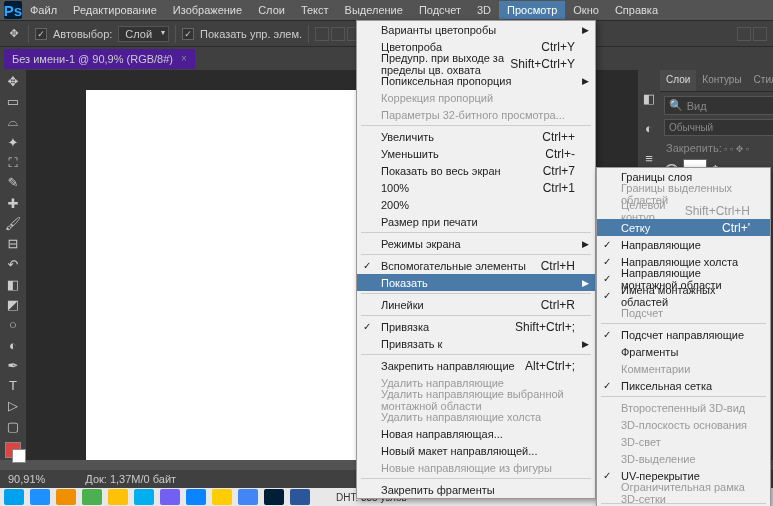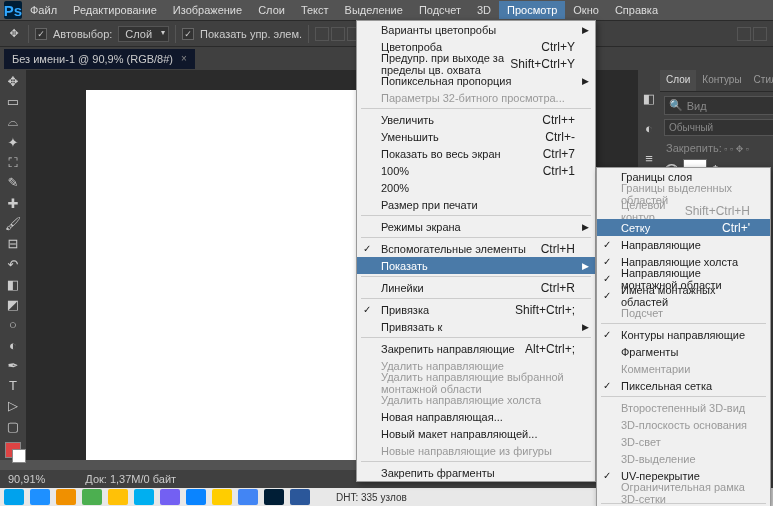--- a/index.html
+++ b/index.html
@@ -10,21 +10,21 @@
 .menu-item.active{background:#4a7aa8;color:#fff}
 .toolbar{background:#404040;height:26px;display:flex;align-items:center;padding:0 6px;color:#ccc;gap:6px;border-top:1px solid #2a2a2a}
 .tool-icon{width:16px;height:16px;display:flex;align-items:center;justify-content:center;color:#ccc}
 .checkbox{width:12px;height:12px;background:#333;border:1px solid #666;display:inline-flex;align-items:center;justify-content:center;color:#ccc;font-size:9px}
 .dropdown{background:#333;border:1px solid #555;padding:1px 16px 1px 6px;position:relative;color:#ccc}
 .dropdown::after{content:"▾";position:absolute;right:3px;font-size:8px}
 .vline{width:1px;height:18px;background:#555}
 .squares{display:flex;gap:2px}
 .sq{width:14px;height:14px;border:1px solid #555}
 .tabbar{background:#404040;height:24px;display:flex;align-items:center;padding-left:4px;color:#ccc;border-top:1px solid #2a2a2a}
-.doc-tab{background:#0f172a;padding:4px 8px;display:flex;align-items:center;gap:8px}
+.doc-tab{background:#4c1d95;padding:4px 8px;display:flex;align-items:center;gap:8px}
 .close-x{font-size:10px;color:#888}
 .workspace{position:relative;background:#2b2b2b;height:390px;display:flex}
 .left-tools{width:26px;background:#404040;display:flex;flex-direction:column;align-items:center;padding-top:2px;gap:1px;flex-shrink:0}
 .lt{width:22px;height:20px;display:flex;align-items:center;justify-content:center;color:#ccc;font-size:13px;cursor:pointer}
 .canvas-wrap{flex:1;display:flex;align-items:flex-start;justify-content:flex-start;padding:20px 0 0 60px}
 .canvas{width:280px;height:370px;background:#fff}
 .right-panels{width:135px;background:#404040;display:flex;flex-shrink:0}
 .icon-strip{width:26px;background:#404040;display:flex;flex-direction:column;align-items:center;padding-top:18px;gap:10px}
 .rp-main{flex:1;background:#404040;color:#ccc}
 .panel-tabs{display:flex;border-bottom:1px solid #2a2a2a;height:22px}
@@ -177,20 +177,23 @@
     </div>
     <div class="dm-row">
       <span>Предупр. при выходе за пределы цв. охвата</span>
       <span class="shortcut">Shift+Ctrl+Y</span>
     </div>
     <div class="dm-row">
       <span>Попиксельная пропорция</span>
       <span class="arrow">▶</span>
     </div>
     <div class="dm-row disabled">
+      <span>Коррекция пропорций</span>
+    </div>
+    <div class="dm-row disabled">
       <span>Параметры 32-битного просмотра...</span>
     </div>
     <div class="dm-sep"></div>
     <div class="dm-row">
       <span>Увеличить</span>
       <span class="shortcut">Ctrl++</span>
     </div>
     <div class="dm-row">
       <span>Уменьшить</span>
       <span class="shortcut">Ctrl+-</span>
@@ -298,21 +301,21 @@
     <div class="dm-row">
       <span class="check">✓</span>
       <span>Имена монтажных областей</span>
     </div>
     <div class="dm-row disabled">
       <span>Подсчет</span>
     </div>
     <div class="dm-sep"></div>
     <div class="dm-row">
       <span class="check">✓</span>
-      <span>Контуры направляющие</span>
+      <span>Подсчет направляющие</span>
     </div>
     <div class="dm-row">
       <span>Фрагменты</span>
     </div>
     <div class="dm-row disabled">
       <span>Комментарии</span>
     </div>
     <div class="dm-row">
       <span class="check">✓</span>
       <span>Пиксельная сетка</span>

